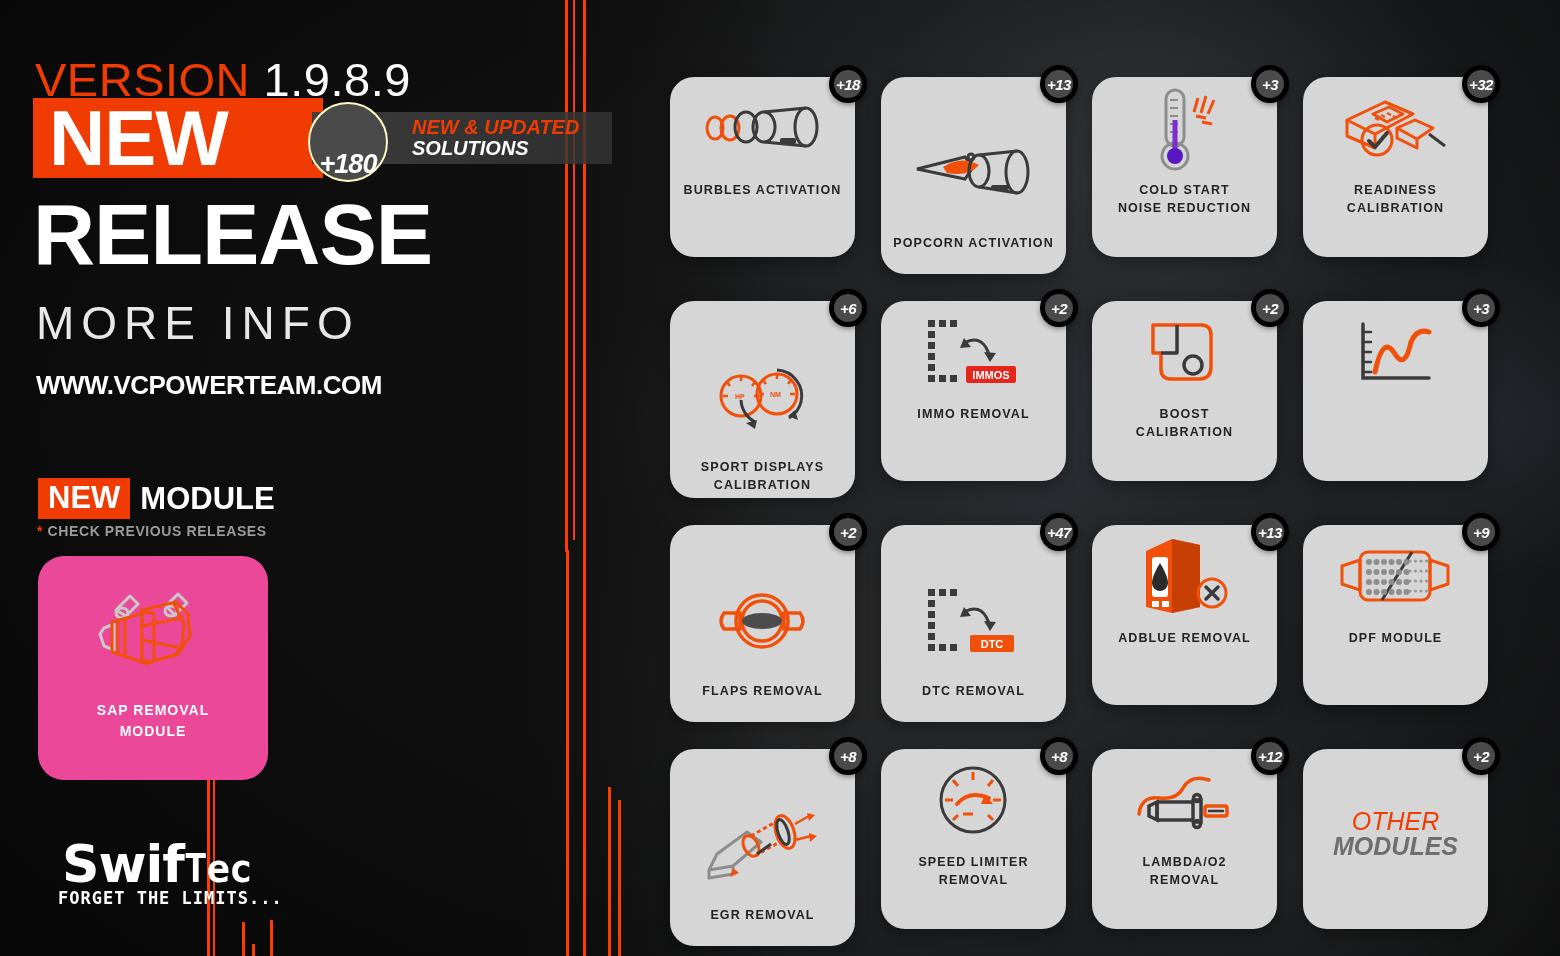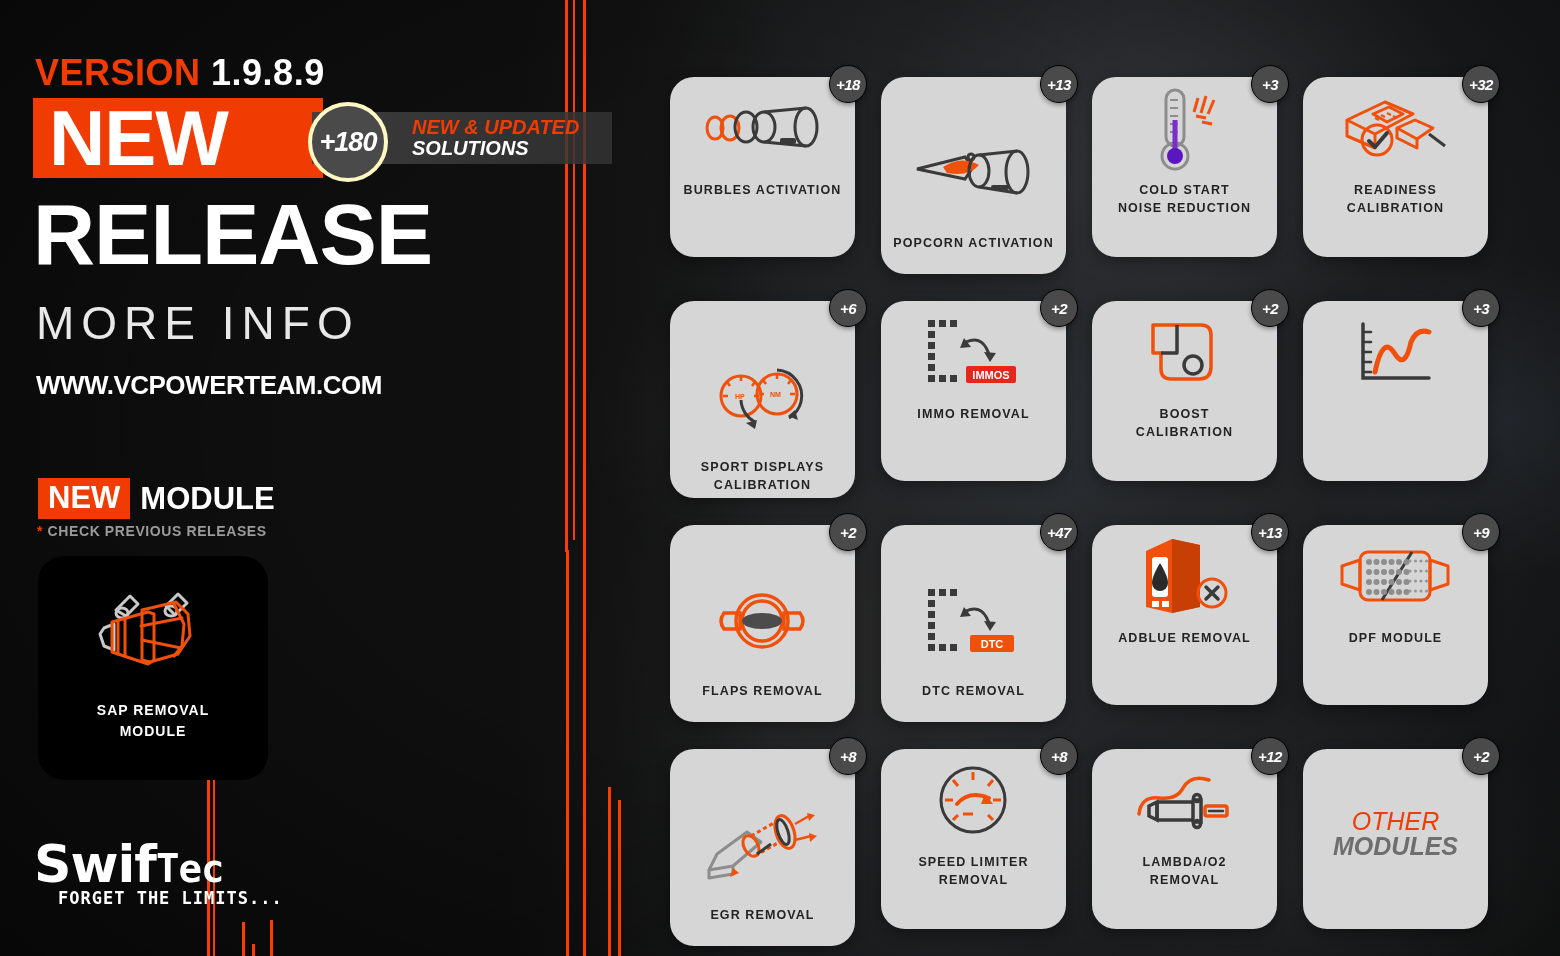--- a/index.html
+++ b/index.html
@@ -31,38 +31,38 @@
     background:radial-gradient(ellipse 1100px 780px at 50% 45%, rgba(0,0,0,0) 42%, rgba(0,0,0,0.55) 100%);
     pointer-events:none;
   }
 
   
   .vline { position:absolute; background:#ff3c00; }
 
   
   #left-panel { position:absolute; left:0; top:0; width:620px; height:956px; }
 
-  #version-line { position:absolute; left:35px; top:52px; font-size:36px; font-weight:bold;
+  #version-line { position:absolute; left:35px; top:52px; font-size:47px; font-weight:normal;
                   letter-spacing:0.5px; white-space:nowrap; }
   #version-line .lbl { color:#f03c02; }
   #version-line .num { color:#ffffff; }
 
   #new-block { position:absolute; left:33px; top:98px; }
   #new-bar { background:#f03c02; height:80px; width:290px; display:flex; align-items:center; }
   #new-word { color:#fff; font-size:78px; font-weight:bold; letter-spacing:-1px;
               line-height:72px; padding-left:16px; }
 
   #sol-strip {
     position:absolute; left:312px; top:112px; width:300px; height:52px;
     background:linear-gradient(90deg, rgba(62,62,62,0.95), rgba(52,52,52,0.82));
   }
   #badge180 {
     position:absolute; left:308px; top:102px; width:80px; height:80px; border-radius:50%;
-    background:#4a4a4a; border:4px solid #fef9c3;
-    display:flex; align-items:center; justify-content:center;
+    background:#4a4a4a; border:2px solid #fef9c3;
+    display:flex; align-items:flex-end; justify-content:center;
   }
   #badge180 span { color:#fff; font-size:27px; font-weight:bold; font-style:italic; letter-spacing:-1px; }
   #sol-text { position:absolute; left:412px; top:117px; line-height:21px; }
   #sol-text .l1 { color:#f03c02; font-size:20px; font-weight:bold; font-style:italic; display:block; letter-spacing:0px; }
   #sol-text .l2 { color:#ffffff; font-size:20px; font-weight:bold; font-style:italic; display:block; letter-spacing:0px; }
 
   #release-word { position:absolute; left:33px; top:185px; color:#fff; font-size:86px;
                   font-weight:bold; letter-spacing:-1px; }
 
   #more-info { position:absolute; left:36px; top:296px; color:#e8e8e8; font-size:46px;
@@ -73,28 +73,28 @@
   #new-module-row { position:absolute; left:38px; top:478px; display:flex; align-items:center; }
   #nm-new { background:#f03c02; color:#fff; font-size:31px; font-weight:bold; padding:2px 10px 3px 10px; }
   #nm-module { color:#fff; font-size:31px; font-weight:bold; margin-left:10px; }
 
   #check-prev { position:absolute; left:37px; top:523px; color:#9b9b9b; font-size:14px;
                 font-weight:bold; letter-spacing:0.6px; }
   #check-prev .ast { color:#f03c02; }
 
   #sap-card {
     position:absolute; left:38px; top:556px; width:230px; height:224px;
-    background:#000000; border-radius:26px;
+    background:#ec4899; border-radius:26px;
   }
   #sap-icon { position:absolute; left:0; right:0; top:18px; display:flex; justify-content:center; }
   #sap-label { position:absolute; left:0; right:0; top:144px; text-align:center; color:#fff;
                font-size:14px; font-weight:bold; letter-spacing:1px; line-height:21px; }
 
   #logo { position:absolute; left:34px; top:834px; }
-  #logo-main { font-size:0; }
+  #logo-main { font-size:0;margin-left:28px; }
   #logo-swif { color:#fff; font-size:52px; font-weight:bold; font-family:"DejaVu Sans", sans-serif; letter-spacing:-1px; }
   #logo-tec { color:#fff; font-size:39px; font-weight:bold; font-family:"DejaVu Sans Mono", monospace; letter-spacing:-1px; }
   #logo-tag { color:#fff; font-size:17px; font-weight:bold; font-family:"DejaVu Sans Mono", monospace;
               letter-spacing:1px; margin-top:-6px; margin-left:24px; }
 
   
   #right-panel { position:absolute; left:620px; top:0; width:940px; height:956px; }
   #grid-title { position:absolute; left:58px; top:22px; font-size:26px; font-weight:bold; letter-spacing:0.4px; white-space:nowrap; }
   #grid-title .w { color:#fff; }
   #grid-title .o { color:#f03c02; }
@@ -109,21 +109,21 @@
   }
   .card.tall { height:197px; }
   .card-icon { height:104px; display:flex; align-items:center; justify-content:center; width:100%; }
   .card.tall .card-icon { height:120px;margin-top:37px; }
   .card-label {
     color:#232323; font-size:12.5px; font-weight:bold; letter-spacing:1.1px;
     text-align:center; line-height:18px; padding:0 6px;
   }
   .badge {
     position:absolute; right:-12px; top:-12px; width:38px; height:38px; border-radius:50%;
-    background:#4a4a4a; border:1px solid #000000;
+    background:#4a4a4a; border:5px solid #000000;
     display:flex; align-items:center; justify-content:center;
     color:#fff; font-size:15px; font-weight:bold; font-style:italic; letter-spacing:-0.5px;
     box-shadow:0 2px 5px rgba(0,0,0,0.4);
   }
   .other-modules { text-align:center; line-height:25px; font-style:italic; }
   .other-modules .om1 { color:#f03c02; font-size:25px; font-weight:normal; display:block; letter-spacing:0px; }
   .other-modules .om2 { color:#6e6e6e; font-size:25px; font-weight:bold; display:block; letter-spacing:0px; }
 </style>
 </head>
 <body>

